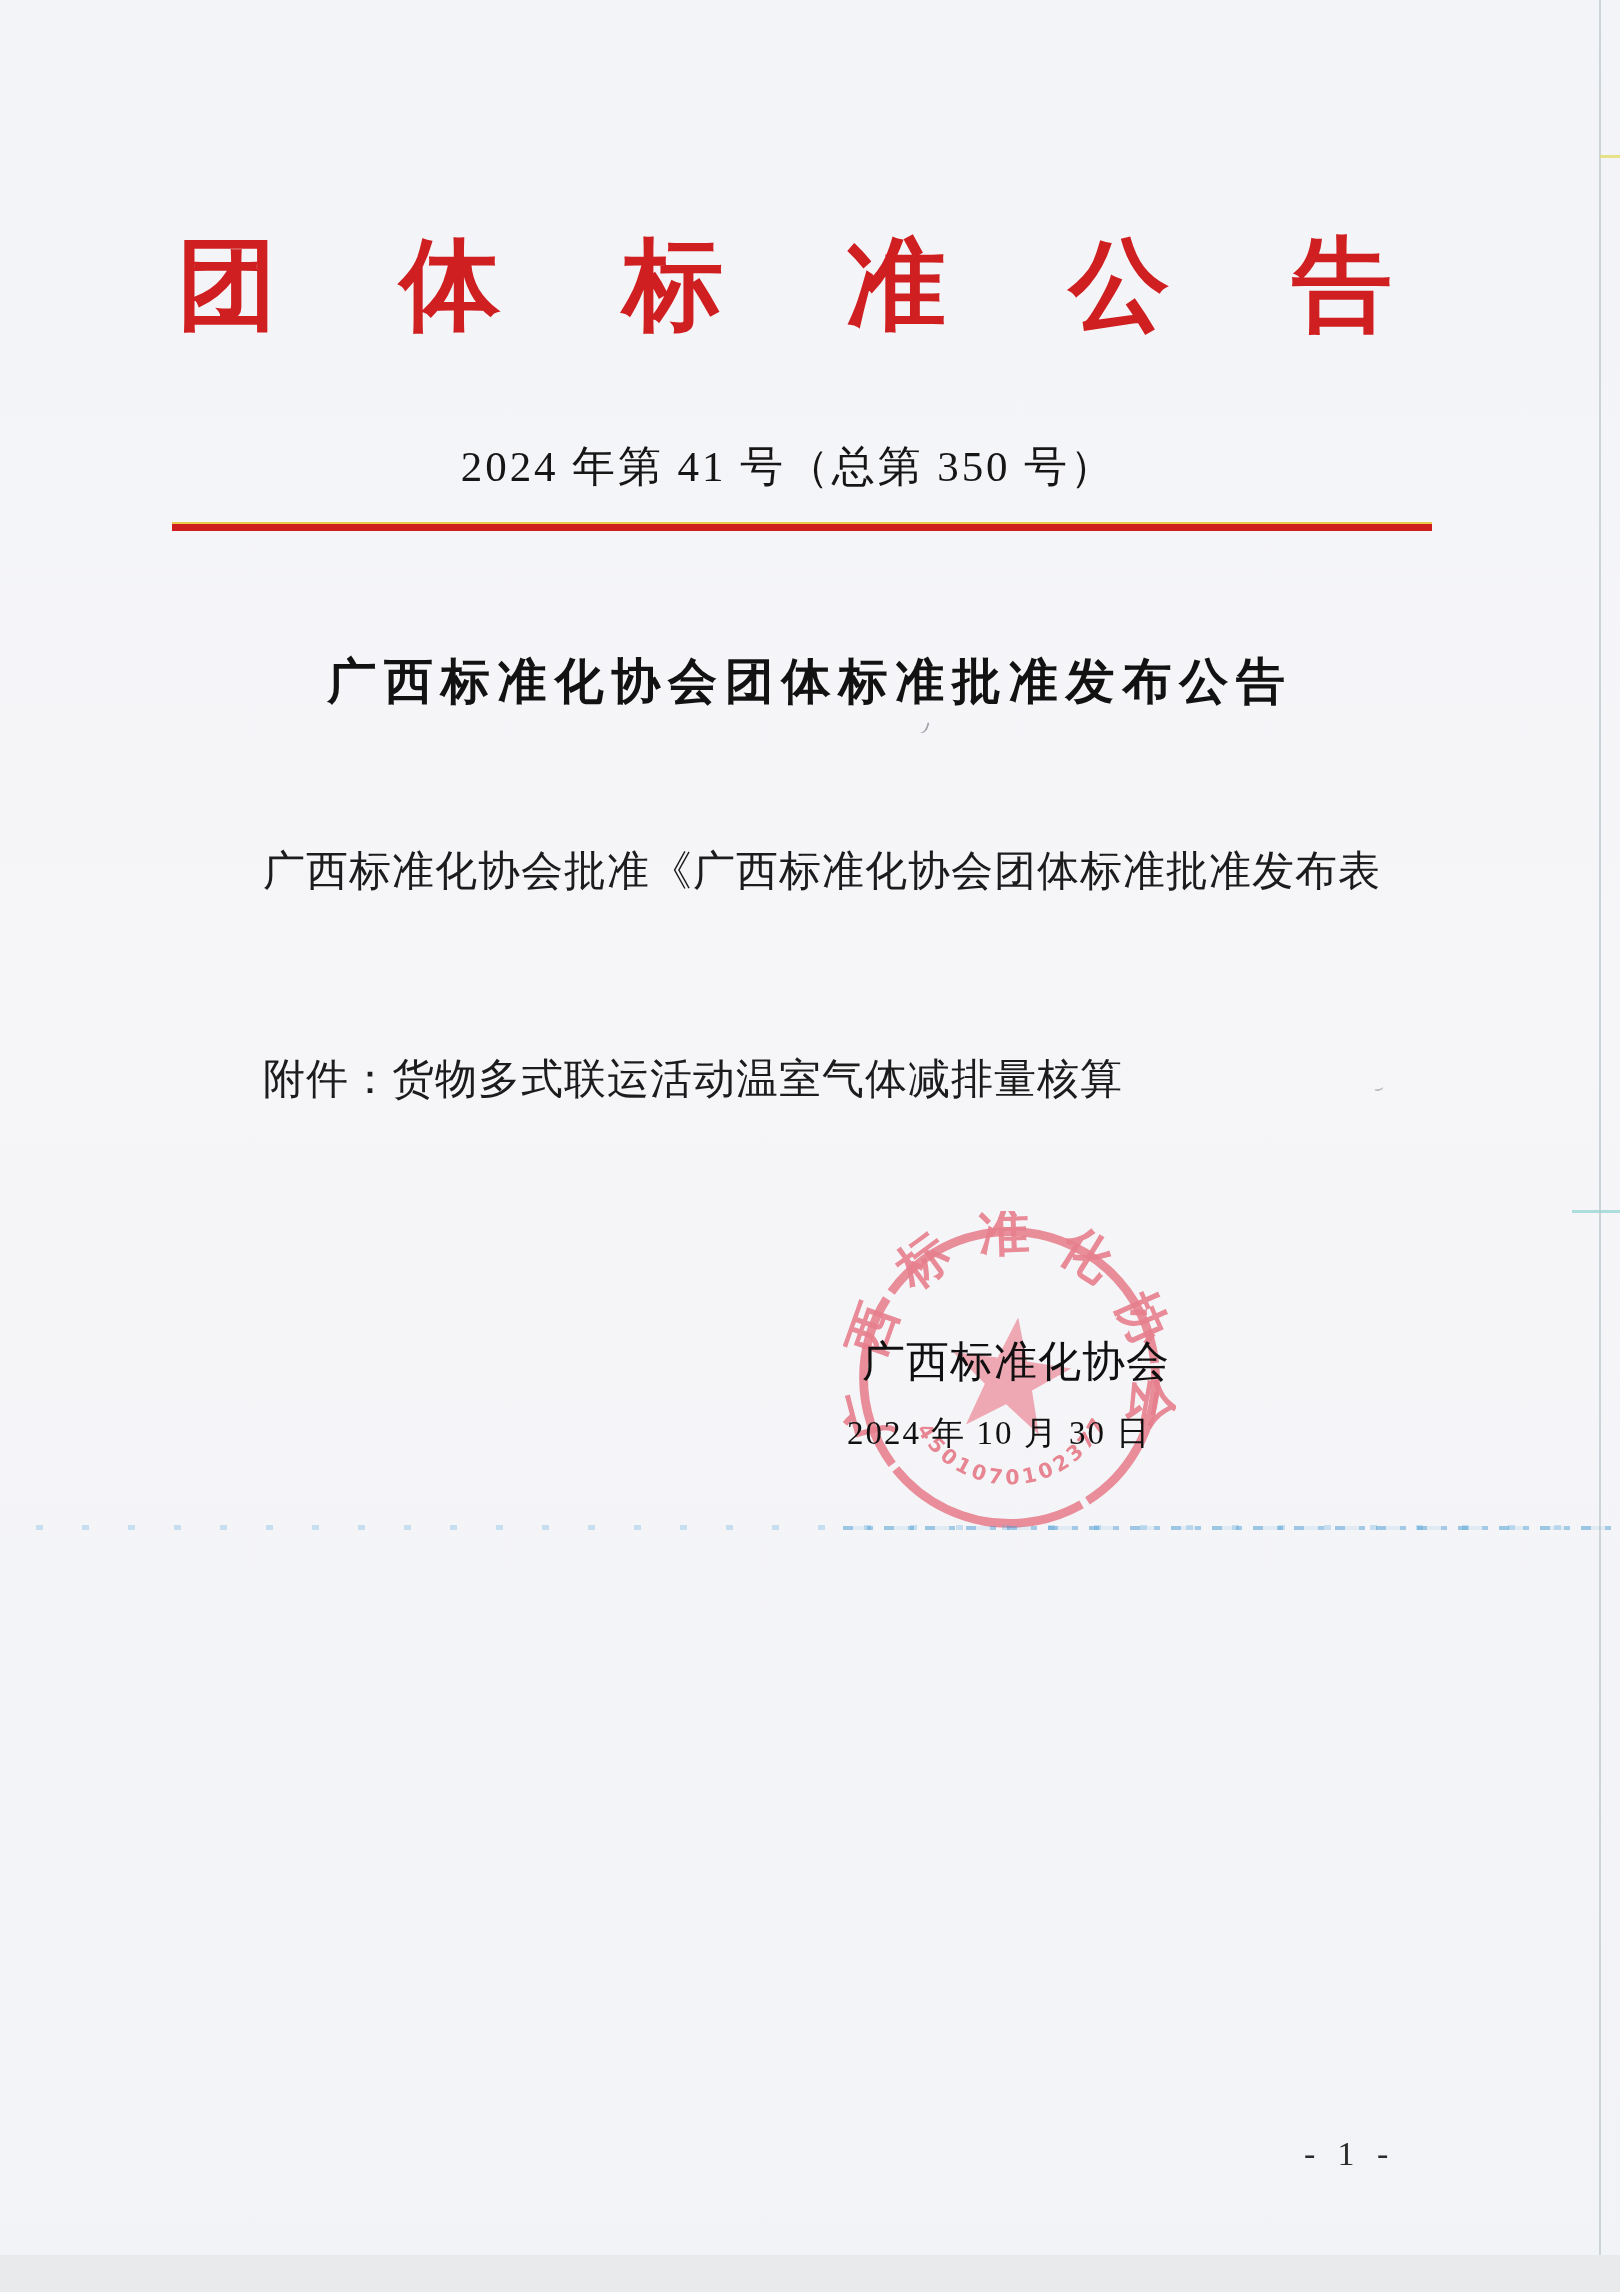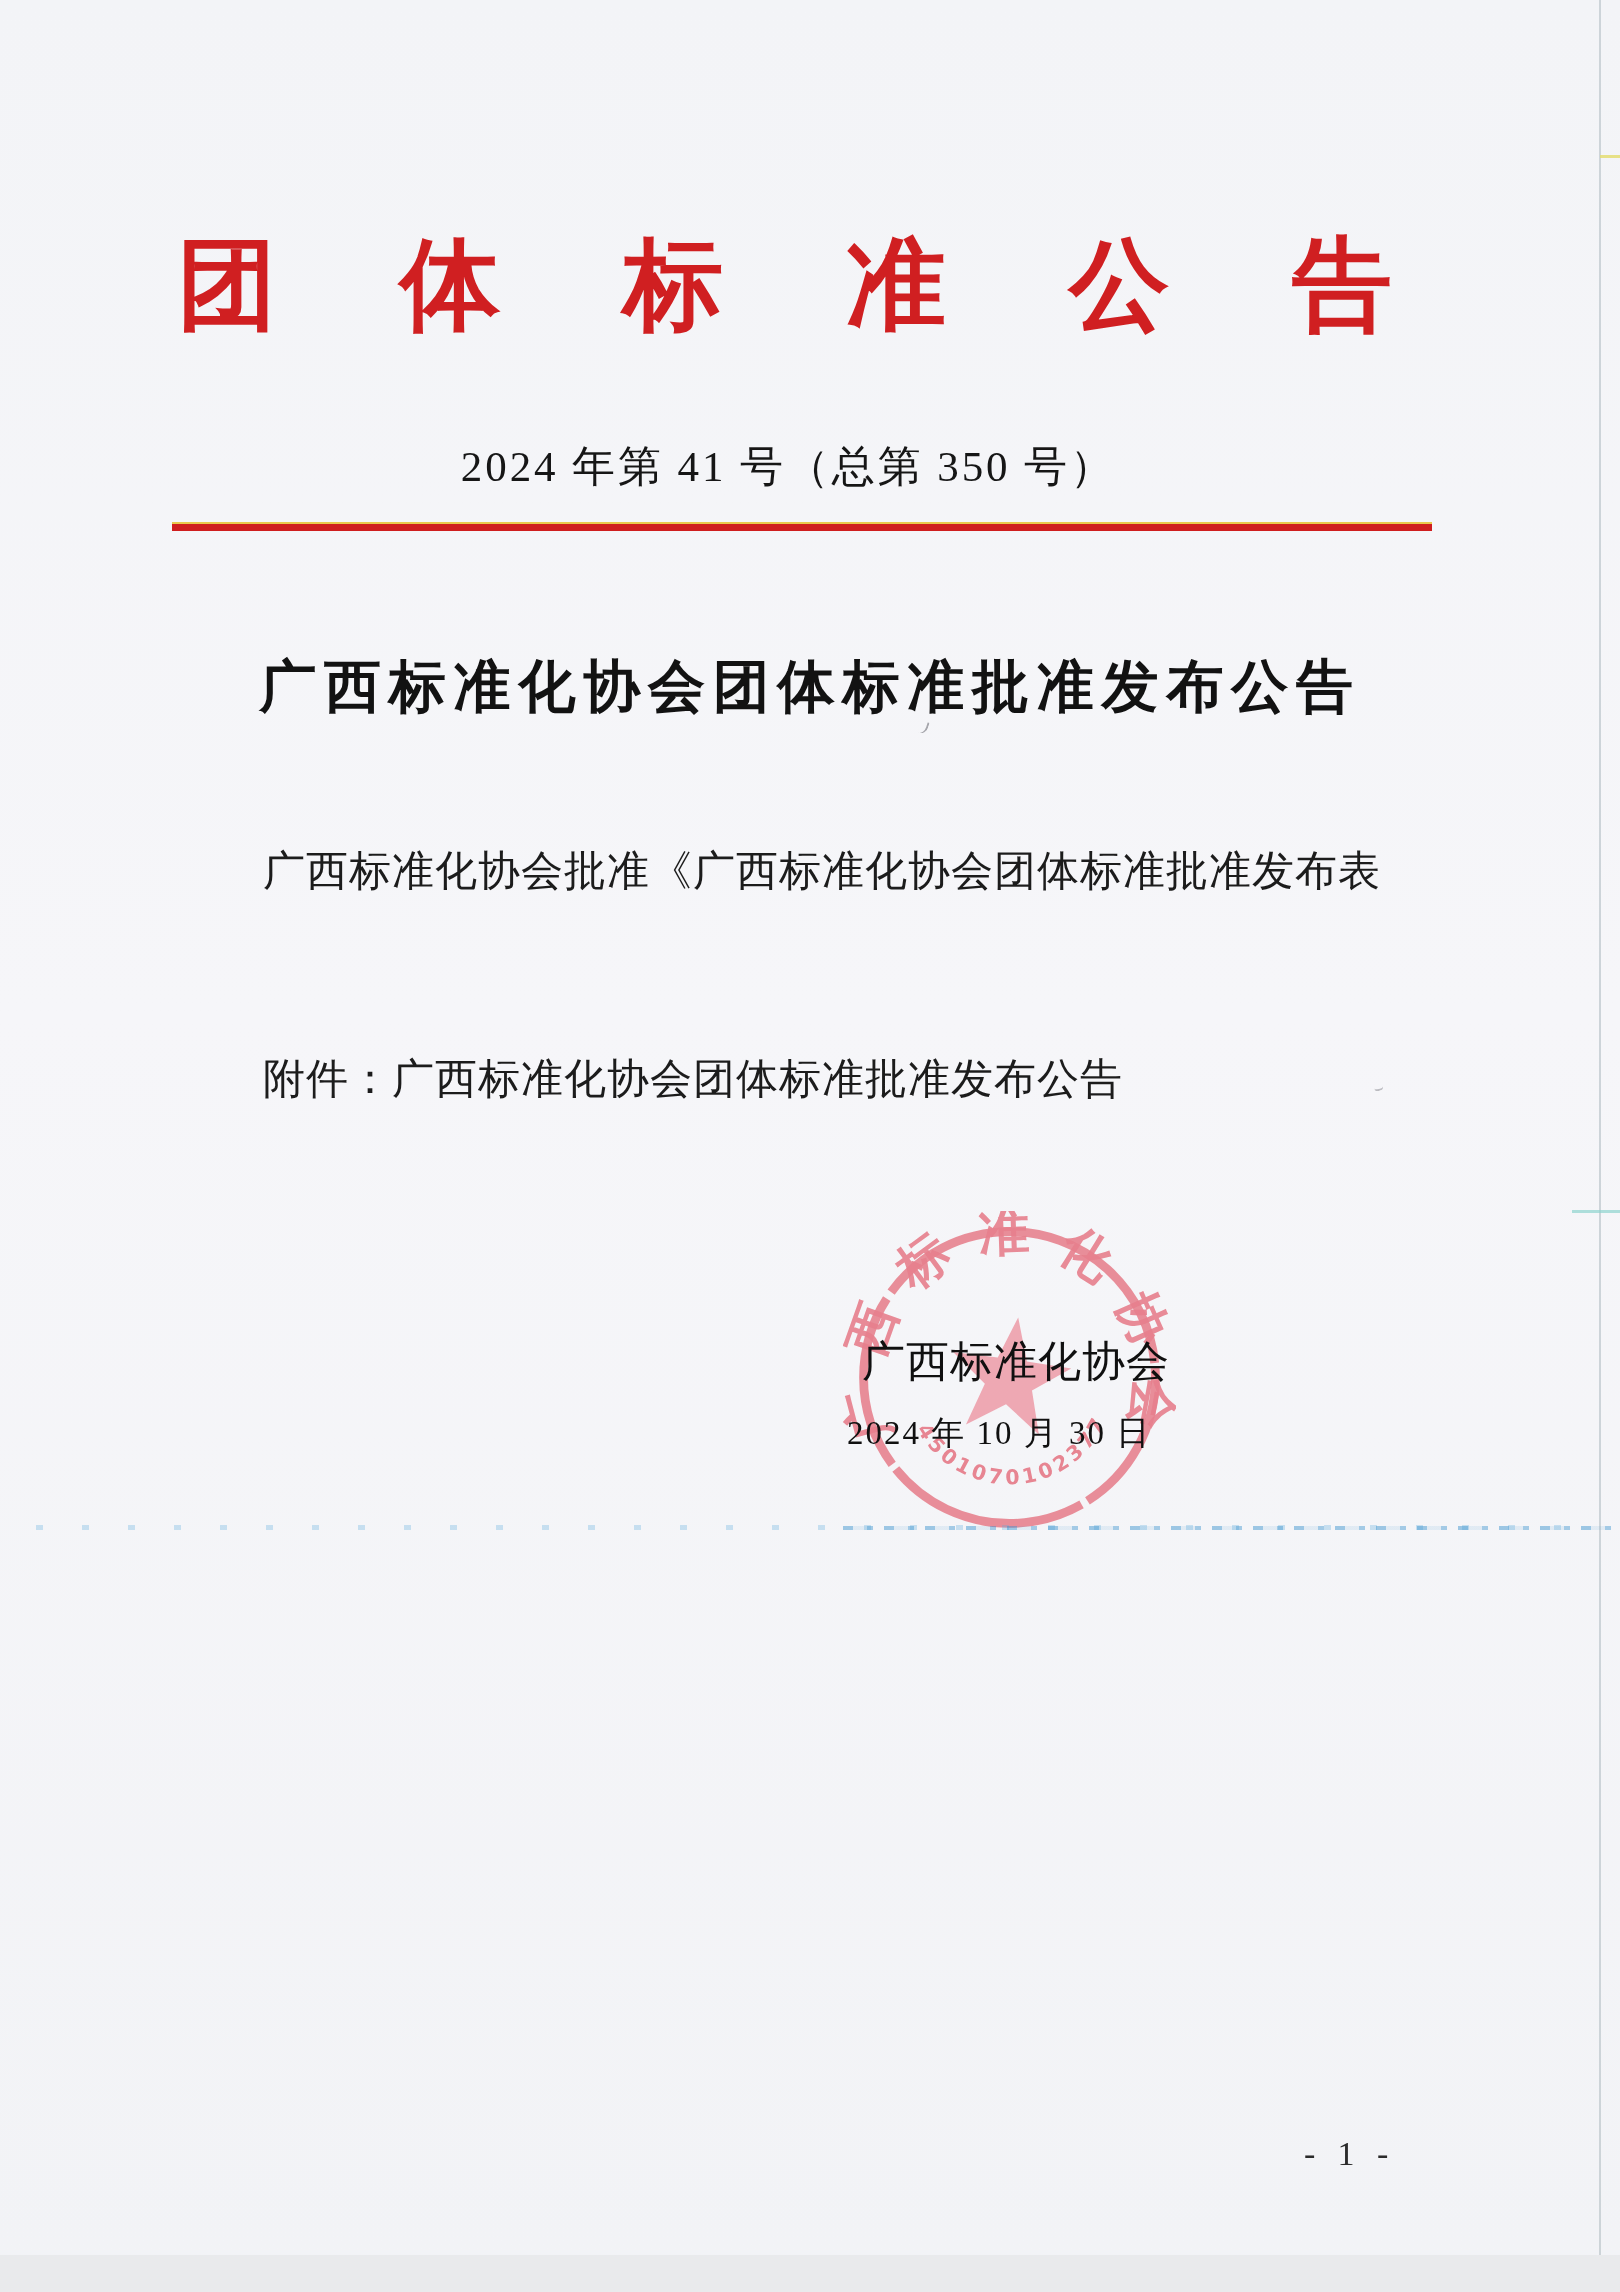--- a/index.html
+++ b/index.html
@@ -27,21 +27,21 @@
     transform:translateX(-21.6px);
     white-space:nowrap;
   }
   .red-rule{
     position:absolute;top:522px;left:172px;width:1260px;height:8.8px;
     background:linear-gradient(180deg,#e9c84c 0 2px,#cf1d1e 2px 100%);
   }
   .announce-heading{
     position:absolute;top:649px;left:0;right:0;
     text-align:center;
-    font-size:57px;font-weight:bold;color:#121212;
+    font-size:49px;font-weight:bold;color:#121212;
     letter-spacing:7.8px;white-space:nowrap;
   }
   .body-line{
     position:absolute;
     font-size:42px;color:#1c1c1c;letter-spacing:1px;white-space:nowrap;
   }
   .body-line-1{top:843px;left:263px;}
   .body-line-2{top:923px;left:174px;}
   .attachment-line{top:1051px;left:263px;}
   .signature-org{
@@ -111,21 +111,21 @@
 
   <div class="doc-title">团体标准公告</div>
 
   <div class="issue-no">2024 年第 41 号（总第 350 号）</div>
 
   <div class="red-rule"></div>
 
   <div class="announce-heading">广西标准化协会团体标准批准发布公告</div>
 
   <div class="body-line body-line-1">广西标准化协会批准《广西标准化协会团体标准批准发布表</div>
-  <div class="body-line attachment-line">附件：广西标准化协会团体标准批准发布公告</div>
+  <div class="body-line attachment-line">附件：货物多式联运活动温室气体减排量核算</div>
 
   <svg class="stamp" viewBox="0 0 340 340" aria-hidden="true">
     <circle class="seal-ring" cx="170" cy="170" r="149"></circle>
     <path id="sealArcTop" d="M 56,235 A 131,131 0 1 1 284,235" fill="none"></path>
     <path id="sealArcBottom" d="M 70,212 A 108,108 0 0 0 270,212" fill="none"></path>
     <polygon class="seal-star" transform="rotate(8 170 172)" points="170,108 185,151.4 230.9,152.2 194.3,179.9 207.6,223.8 170,197.5 132.4,223.8 145.7,179.9 109.1,152.2 155,151.4"></polygon>
     <text class="seal-ring-text" font-size="52">
       <textPath href="#sealArcTop" startOffset="8" textLength="520">广西标准化协会</textPath>
     </text>
     <text class="seal-serial" font-size="21">

